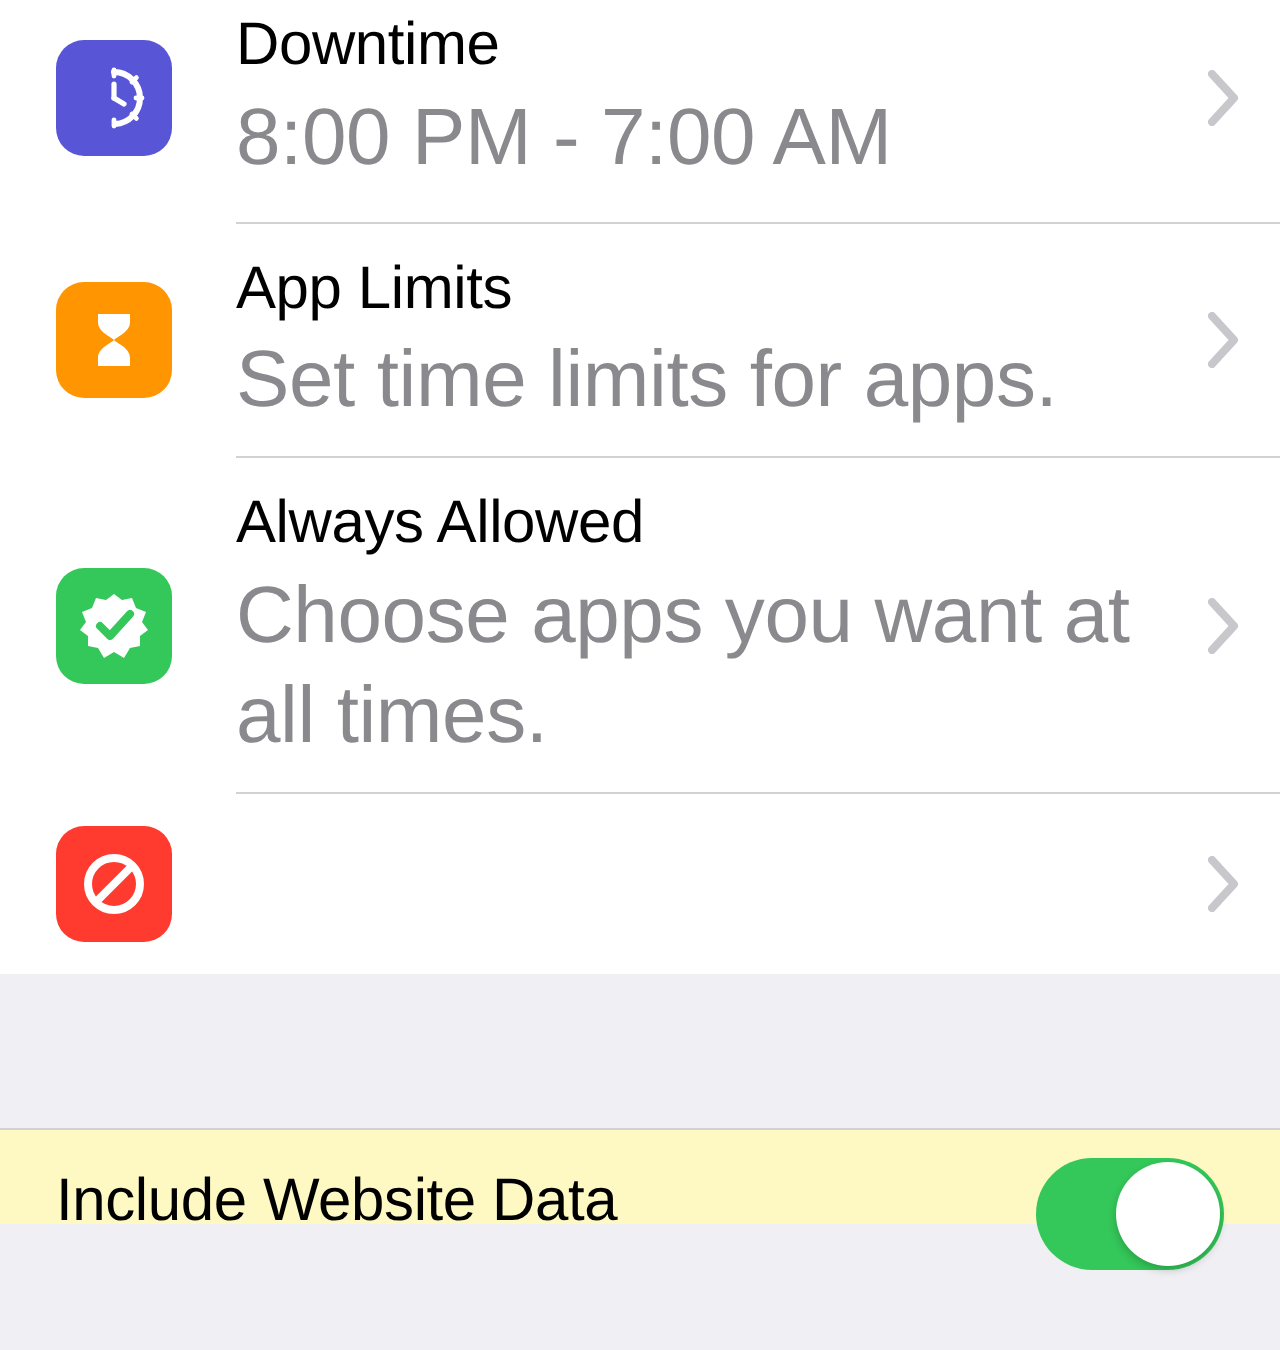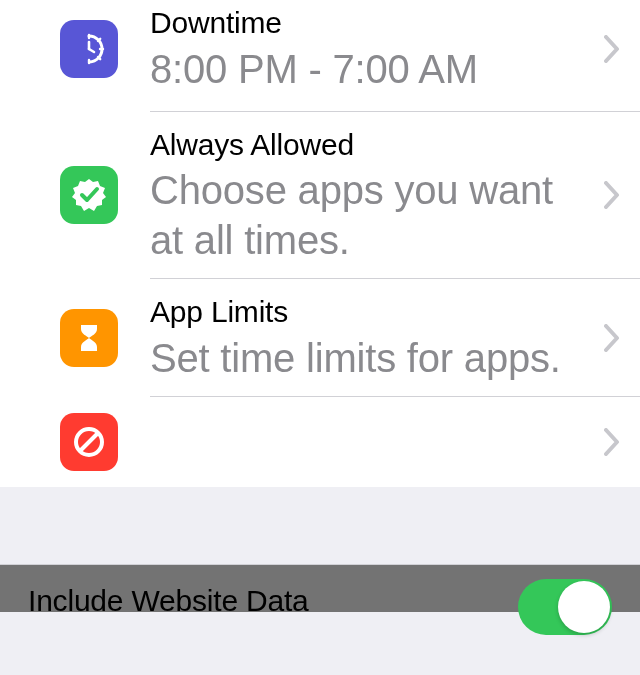--- a/index.html
+++ b/index.html
@@ -14,21 +14,20 @@
   }
   .group {
     background: #fff;
   }
   .row {
     display: flex;
     align-items: center;
     padding: 14px 20px 14px 28px;
     min-height: 90px;
     position: relative;
-    margin-left: 32px;
   }
   .row-downtime { padding-top: 4px; padding-bottom: 18px; }
   .icon-slot {
     width: 58px; height: 58px;
     border-radius: 14px;
     flex: 0 0 58px;
     display: flex;
     align-items: center;
     justify-content: center;
     margin-right: 32px;
@@ -57,21 +56,21 @@
   }
   .separator {
     position: absolute;
     left: 118px; right: 0; bottom: 0;
     height: 1px;
     background: #d1d1d6;
   }
   .gap { height: 77px; }
 
   .row2 {
-    background: #737373;
+    background: #fef9c3;
     display: flex;
     align-items: center;
     padding: 6px 28px 0 28px;
     height: 48px;
     border-top: 1px solid #d1d1d6;
   }
   .row2 .title2 {
     flex: 1 1 auto;
     font-size: 30px;
     color: #000;
@@ -129,47 +128,47 @@
     </div>
     <div class="chevron">
       <svg width="16" height="28" viewBox="0 0 16 28">
           <path d="M2 2 L13 14 L2 26" stroke="#c7c7cc" stroke-width="4" fill="none" stroke-linecap="round" stroke-linejoin="round"></path>
         </svg>
     </div>
     <div class="separator"></div>
   </div>
 
   <div class="row">
+    <div class="icon-slot ic-orange">
+      <svg width="30" height="36" viewBox="0 0 30 36">
+        <path d="M7 5 H23 V9 C23 14 17 16 15 18 C13 20 7 22 7 27 V31 H23 V27 C23 22 17 20 15 18 C13 16 7 14 7 9 V5 Z" fill="#fff"></path>
+      </svg>
+    </div>
+    <div class="text-slot">
+      <div class="title">App Limits</div>
+      <div class="subtitle">Set time limits for apps.</div>
+    </div>
+    <div class="chevron">
+      <svg width="16" height="28" viewBox="0 0 16 28">
+          <path d="M2 2 L13 14 L2 26" stroke="#c7c7cc" stroke-width="4" fill="none" stroke-linecap="round" stroke-linejoin="round"></path>
+        </svg>
+    </div>
+    <div class="separator"></div>
+  </div>
+
+  <div class="row">
     <div class="icon-slot ic-green">
       <svg width="40" height="40" viewBox="0 0 40 40">
         <path d="M20 4 L24 7 L29 6 L31 11 L36 13 L34 18 L37 22 L33 25 L33 30 L28 31 L25 36 L20 33 L15 36 L12 31 L7 30 L7 25 L3 22 L6 18 L4 13 L9 11 L11 6 L16 7 Z" fill="#fff"></path>
         <path d="M13 20 L18 25 L28 14" stroke="#34c759" stroke-width="4" fill="none" stroke-linecap="round" stroke-linejoin="round"></path>
       </svg>
     </div>
     <div class="text-slot">
       <div class="title">Always Allowed</div>
       <div class="subtitle">Choose apps you want at all times.</div>
-    </div>
-    <div class="chevron">
-      <svg width="16" height="28" viewBox="0 0 16 28">
-          <path d="M2 2 L13 14 L2 26" stroke="#c7c7cc" stroke-width="4" fill="none" stroke-linecap="round" stroke-linejoin="round"></path>
-        </svg>
-    </div>
-    <div class="separator"></div>
-  </div>
-
-  <div class="row">
-    <div class="icon-slot ic-orange">
-      <svg width="30" height="36" viewBox="0 0 30 36">
-        <path d="M7 5 H23 V9 C23 14 17 16 15 18 C13 20 7 22 7 27 V31 H23 V27 C23 22 17 20 15 18 C13 16 7 14 7 9 V5 Z" fill="#fff"></path>
-      </svg>
-    </div>
-    <div class="text-slot">
-      <div class="title">App Limits</div>
-      <div class="subtitle">Set time limits for apps.</div>
     </div>
     <div class="chevron">
       <svg width="16" height="28" viewBox="0 0 16 28">
           <path d="M2 2 L13 14 L2 26" stroke="#c7c7cc" stroke-width="4" fill="none" stroke-linecap="round" stroke-linejoin="round"></path>
         </svg>
     </div>
     <div class="separator"></div>
   </div>
 
   <div class="row">

